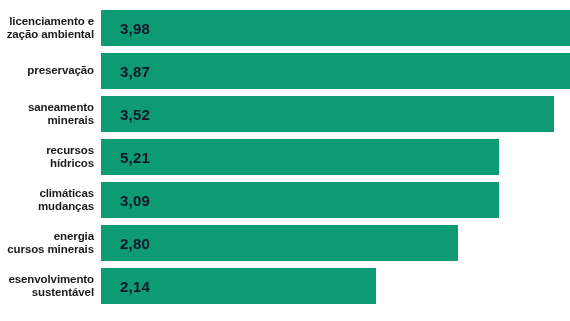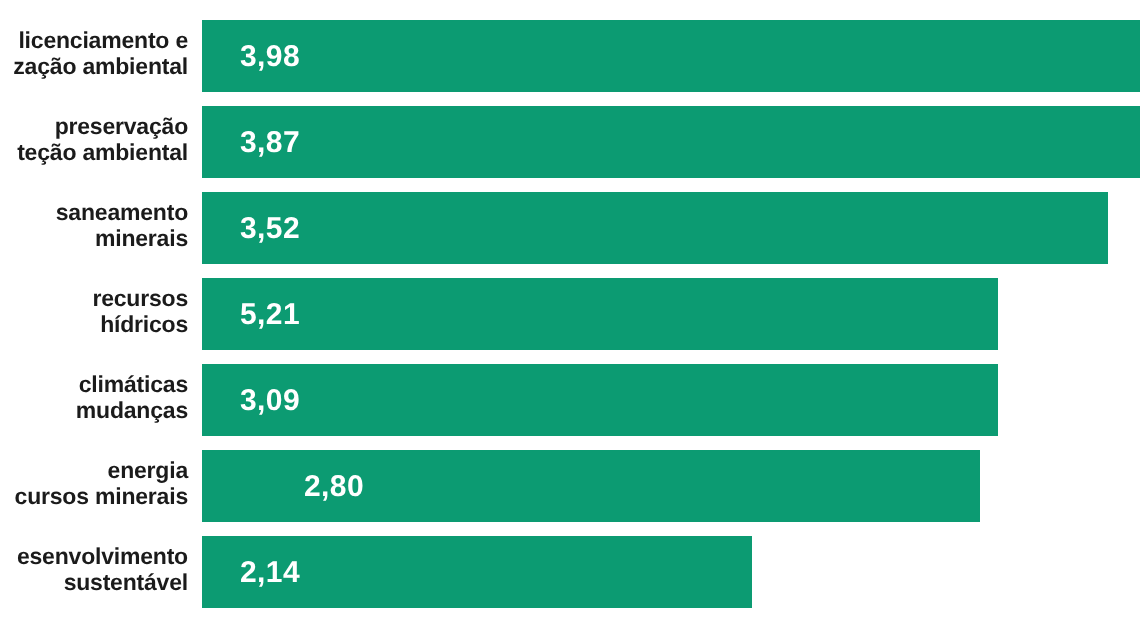--- a/index.html
+++ b/index.html
@@ -68,21 +68,21 @@
     position: absolute;
     left: 0;
     top: 0;
     height: 36px;
     background: #0c9b72;
     display: flex;
     align-items: center;
   }
 
   .bar-value {
-    color: #ffffff;
+    color: #0f172a;
     font-size: 15px;
     font-weight: bold;
     line-height: 15px;
     padding-left: 19px;
     letter-spacing: 0.2px;
     white-space: nowrap;
   }
 </style>
 </head>
 <body>
@@ -98,21 +98,20 @@
       <div class="bar-area">
         <div class="bar" style="width: 100%; background: rgb(12, 155, 114);">
           <span class="bar-value">3,98</span>
         </div>
       </div>
     </div>
 
     <div class="row">
       <div class="cat-label">
         <span class="line">preservação</span>
-        <span class="line">teção ambiental</span>
       </div>
       <div class="bar-area">
         <div class="bar" style="width: 100%; background: rgb(12, 155, 114); align-items: center;">
           <span class="bar-value">3,87</span>
         </div>
       </div>
     </div>
 
     <div class="row">
       <div class="cat-label">
@@ -149,21 +148,21 @@
         </div>
       </div>
     </div>
 
     <div class="row">
       <div class="cat-label">
         <span class="line">energia</span>
         <span class="line">cursos minerais</span>
       </div>
       <div class="bar-area">
-        <div class="bar" style="width: 76.2%; background: rgb(12, 155, 114); padding-left: 32px;">
+        <div class="bar" style="width: 76.2%; background: rgb(12, 155, 114);">
           <span class="bar-value">2,80</span>
         </div>
       </div>
     </div>
 
     <div class="row">
       <div class="cat-label">
         <span class="line">esenvolvimento</span>
         <span class="line">sustentável</span>
       </div>

